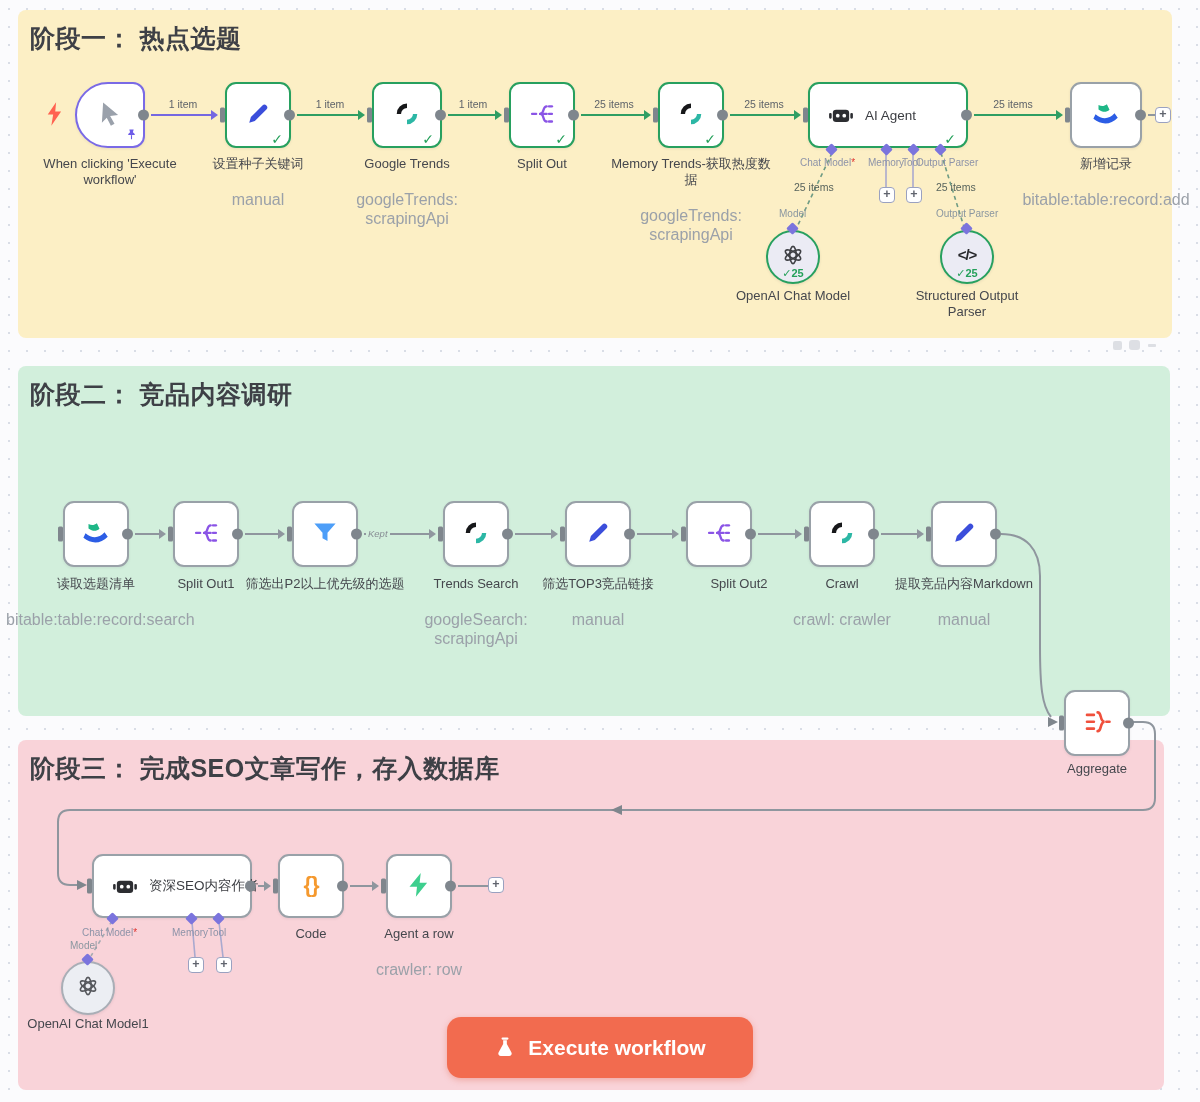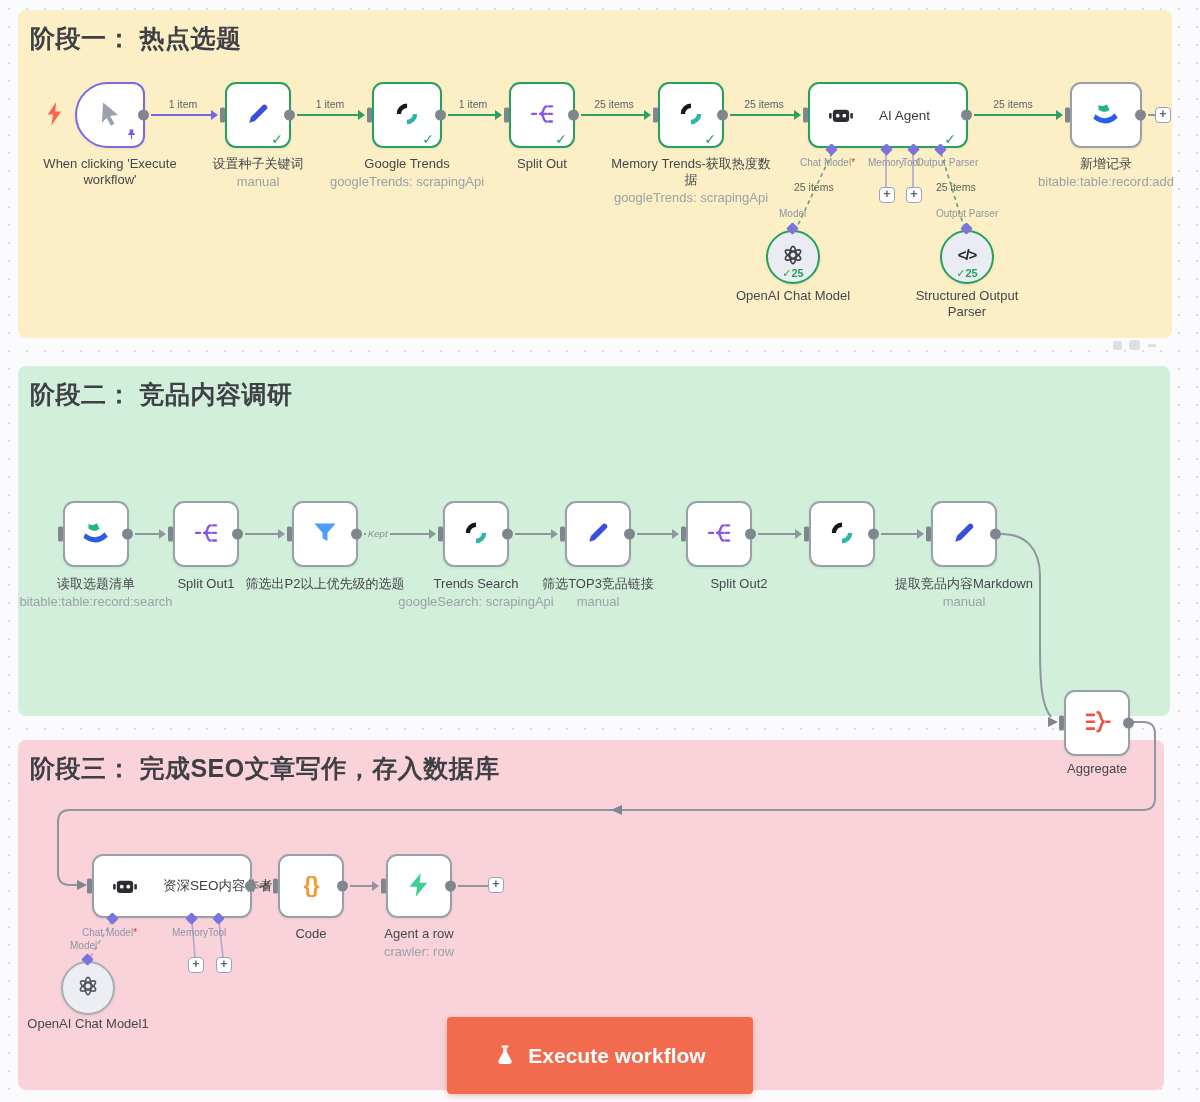--- a/index.html
+++ b/index.html
@@ -7,44 +7,44 @@
   #canvas{position:relative;width:1200px;height:1102px;overflow:hidden;
     background-color:#fbfbfd;
     background-image:radial-gradient(circle,#d9dde6 1.1px,transparent 1.2px);
     background-size:18px 18px;}
   .zone{position:absolute;border-radius:8px;z-index:0;}
   .zone-title{position:absolute;z-index:3;font-size:25px;font-weight:700;color:#3e4046;letter-spacing:.5px;white-space:nowrap;}
   svg.overlay{position:absolute;left:0;top:0;z-index:1;pointer-events:none;}
   .node{position:absolute;z-index:2;background:#fff;border:2px solid #99a1a8;border-radius:11px;box-shadow:0 1px 3px rgba(40,40,60,.08);}
   .node.ok{border-color:#27a05f;}
   .node.purple{border-color:#7a6ae6;border-radius:33px 12px 12px 33px;}
-  .node.wide{display:flex;align-items:center;gap:23px;padding-left:16px;}
+  .node.wide{display:flex;align-items:center;gap:9px;padding-left:16px;}
   .nicon{position:absolute;left:50%;top:50%;transform:translate(-50%,-54%);line-height:0;}
   .check{position:absolute;right:6px;bottom:-1px;color:#24a05a;font-weight:700;font-size:14px;z-index:3;}
   .bar-in{position:absolute;width:5px;height:15px;background:#7f868d;border-radius:1.5px;left:-7px;top:50%;transform:translateY(-50%);}
   .dot-out{position:absolute;width:11px;height:11px;background:#7f868d;border-radius:50%;right:-6px;top:50%;transform:translateY(-50%);}
   .wire{position:absolute;z-index:1;height:2px;}
   .arr{position:absolute;z-index:1;width:0;height:0;border:5px solid transparent;}
   .wire-label{position:absolute;z-index:2;font-size:10.5px;color:#5d6269;white-space:nowrap;transform:translateX(-50%);}
   .kept{position:absolute;z-index:2;font-size:9.5px;color:#878d94;background:#d2efdc;padding:0 2px;font-style:italic;}
   .node-label{position:absolute;z-index:2;width:180px;text-align:center;font-size:13px;font-weight:500;color:#45474d;line-height:1.22;}
-  .node-sub{font-size:13px;font-weight:400;color:#9ba1a9;margin-top:2px;}
+  .node-sub{font-size:16px;font-weight:400;color:#9ba1a9;margin-top:18px;}
   .diamond{position:absolute;z-index:3;width:9px;height:9px;background:#7b74dd;border-radius:1.5px;transform:rotate(45deg);}
   .port-label{position:absolute;z-index:2;font-size:10px;color:#8d93a8;white-space:nowrap;}
   .items-label{position:absolute;z-index:2;font-size:10.5px;color:#57635c;white-space:nowrap;}
   .plusbox{position:absolute;z-index:3;width:16px;height:16px;background:#fff;border:1.5px solid #9aa1c0;border-radius:4px;color:#60646e;font-size:12.5px;line-height:12px;text-align:center;font-weight:600;}
   .circle-node{position:absolute;z-index:2;width:54px;height:54px;border-radius:50%;background:#ebebf4;border:2px solid #27a05f;box-shadow:0 1px 3px rgba(40,40,60,.10);}
   .circle-node.grey{border-color:#a9aeb6;background:#eceef3;}
   .circle-icon{position:absolute;left:50%;top:45%;transform:translate(-50%,-50%);line-height:0;}
   .badge{position:absolute;bottom:2px;left:0;width:100%;text-align:center;font-size:11px;font-weight:700;color:#24a05a;}
   .agent-name{font-size:13.5px;font-weight:500;color:#3b3d42;white-space:nowrap;}
   .code-glyph{font-size:22px;font-weight:700;color:#f5992e;letter-spacing:-1px;}
   .parser-glyph{font-size:15px;font-weight:700;color:#26272b;letter-spacing:-1px;}
-  #execute-btn{position:absolute;z-index:4;left:447px;top:1017px;width:306px;height:77px;background:#f26b4f;border:none;
-    border-radius:4px;display:flex;align-items:center;justify-content:center;gap:12px;color:#fff;font-size:21px;font-weight:600;
+  #execute-btn{position:absolute;z-index:4;left:447px;top:1017px;width:306px;height:61px;background:#f26b4f;border:none;
+    border-radius:14px;display:flex;align-items:center;justify-content:center;gap:12px;color:#fff;font-size:21px;font-weight:600;
     box-shadow:0 2px 6px rgba(220,90,60,.35);cursor:pointer;}
   .faint{position:absolute;z-index:1;background:#bfc4cc;opacity:.5;}
 </style>
 </head>
 <body>
 
 <div id="canvas">
 
   <div class="zone" style="left:18px;top:10px;width:1154px;height:328px;background:#fcefc5;"></div>
   <div class="zone" style="left:18px;top:366px;width:1152px;height:350px;background:#d2efdc;"></div>
@@ -372,20 +372,24 @@
 
   <div class="node" style="left:809px;top:501px;width:66px;height:66px;">
     <span class="bar-in"></span>
     <span class="nicon">
       <svg width="28" height="28" viewBox="0 0 24 24">
           <path d="M12 3.2a8.8 8.8 0 00-8.8 8.8h3.7a5.1 5.1 0 015.1-5.1z" fill="#17181a"></path>
           <path d="M12 20.8a8.8 8.8 0 008.8-8.8h-3.7a5.1 5.1 0 01-5.1 5.1z" fill="#2cb7a5"></path>
         </svg>
     </span>
     <span class="dot-out"></span>
+  </div>
+  <div class="node-label" style="left:752px;top:576px;">
+    <div>Crawl</div>
+    <div class="node-sub">crawl: crawler</div>
   </div>
 
   <div class="node" style="left:931px;top:501px;width:66px;height:66px;">
     <span class="bar-in"></span>
     <span class="nicon">
       <svg width="28" height="28" viewBox="0 0 24 24">
           <path d="M4.5 19.5l1.4-4.8L15.8 4.8a2.4 2.4 0 013.4 3.4L9.3 18.1z" fill="#3b4edb"></path>
         </svg>
     </span>
     <span class="dot-out"></span>

